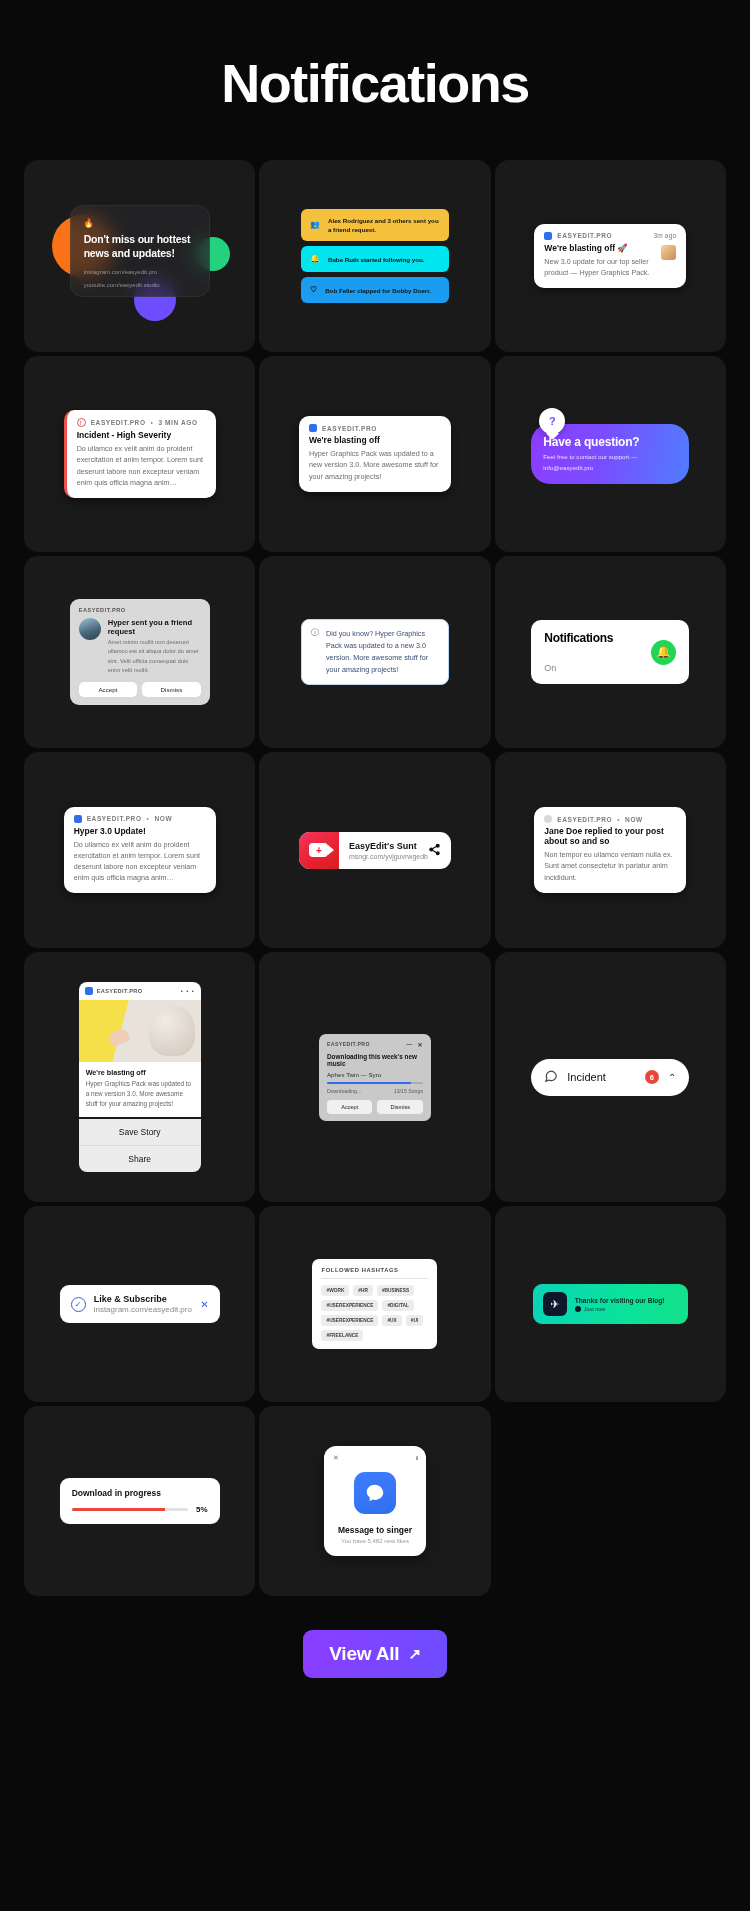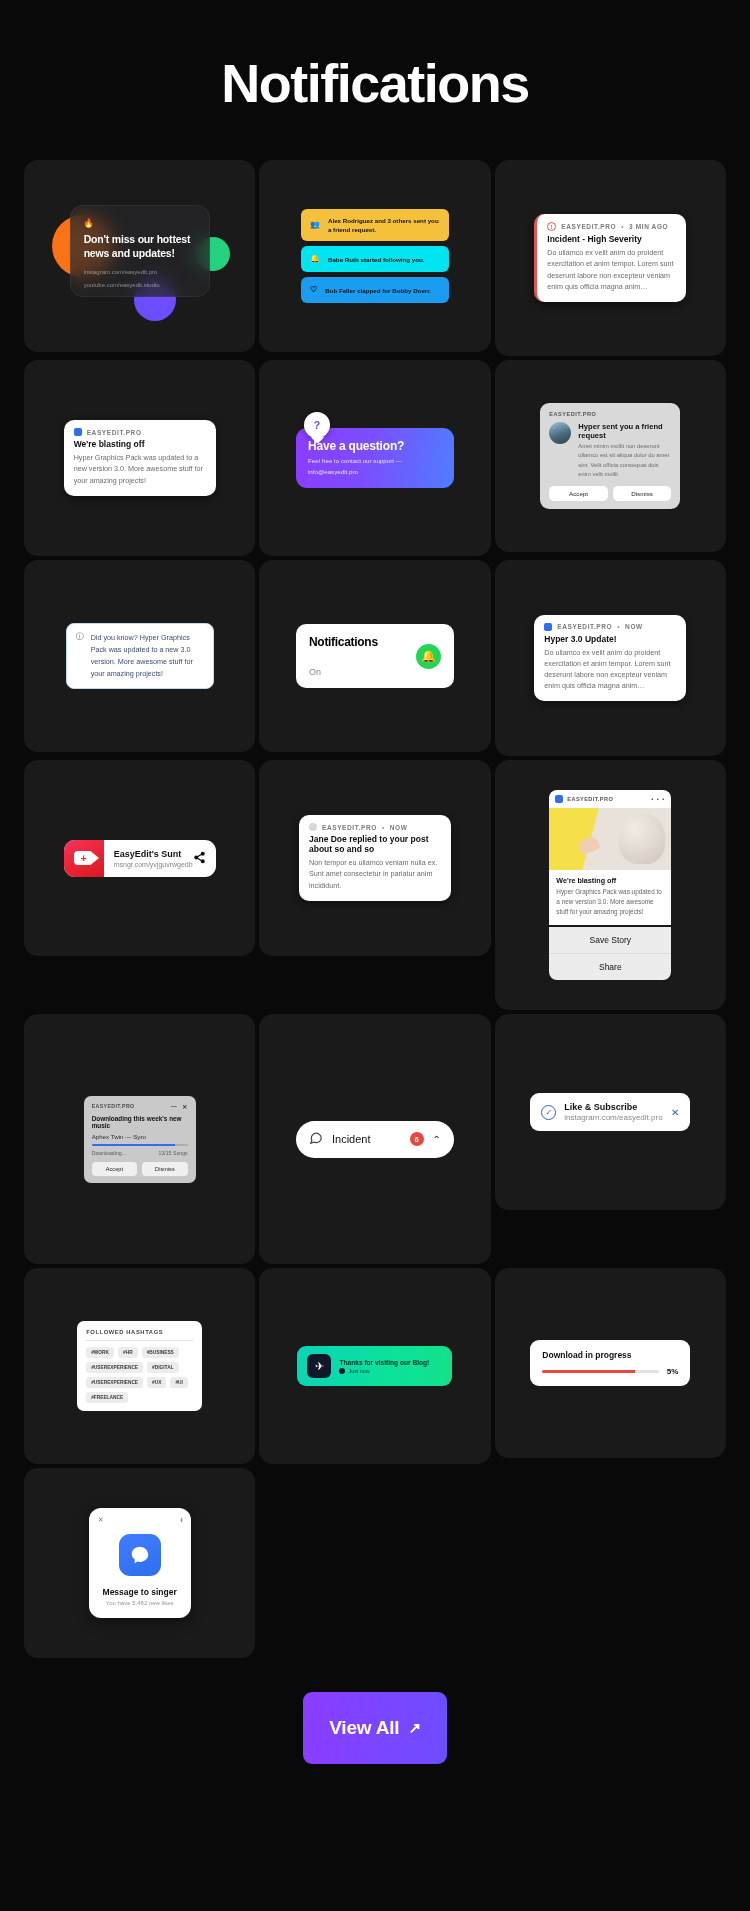--- a/index.html
+++ b/index.html
@@ -106,21 +106,21 @@
   .qwrap { position: relative; width: 158px; }
   .qbubble {
     position: absolute; left: 8px; top: -16px; width: 26px; height: 26px; border-radius: 50%;
     background: #fff; display: flex; align-items: center; justify-content: center;
     color: #6d4dff; font-weight: 700; font-size: 11px; box-shadow: 0 2px 6px rgba(0,0,0,.3); z-index: 2;
   }
   .qbubble:after { content:""; position:absolute; bottom:-4px; left:9px; width:9px; height:9px;
     background:#fff; transform: rotate(45deg); border-radius: 0 0 2px 0; }
   .qcard {
     background: linear-gradient(100deg,#8b3dff 0%,#7b4dff 45%,#4f7dff 100%);
-    border-radius: 11px; padding: 11px 12px; color: #fff;
+    border-radius: 19px; padding: 11px 12px; color: #fff;
   }
   .qcard .h { font-size: 12px; font-weight: 700; letter-spacing: -.2px; }
   .qcard .s { font-size: 6.2px; line-height: 1.7; margin-top: 3px; color: rgba(255,255,255,.82); }
 
   
   .fr { background: #d9d9d9; border-radius: 9px; width: 140px; padding: 8px 9px; }
   .fr .app { font-size: 5.6px; letter-spacing: .5px; color: #555; font-weight: 600; }
   .fr-row { display: flex; gap: 7px; margin-top: 5px; }
   .fr-av { width: 22px; height: 22px; border-radius: 50%; flex: none;
     background: linear-gradient(160deg,#9fc3d8,#4b6b7e 55%,#2c3f4c); }
@@ -253,21 +253,21 @@
     background: linear-gradient(160deg,#3f7dff,#2f6fed);
     display: flex; align-items: center; justify-content: center; color: #fff; font-size: 22px; }
   .remind .t { font-size: 8.5px; font-weight: 700; color: #111; margin-top: 11px; }
   .remind .s { font-size: 6px; color: #9a9a9a; margin-top: 3px; }
 
   
   .footer { display: flex; justify-content: center; padding: 34px 0 40px; }
   .viewall {
     background: linear-gradient(95deg,#8b3dff,#6d4dff);
     color: #fff; font-size: 19px; font-weight: 700; letter-spacing: -.2px;
-    border-radius: 9px; padding: 25px 26px; display: flex; align-items: center; gap: 9px;
+    border-radius: 9px; padding: 13px 26px; display: flex; align-items: center; gap: 9px;
     border: none; cursor: pointer;
   }
   .viewall .ext { font-size: 15px; }
 </style>
 </head>
 <body>
 
 <h1 class="page-title">Notifications</h1>
 
 <div class="grid">
@@ -296,20 +296,36 @@
         <span class="ic">🔔</span>
         <span>Babe Ruth started following you.</span>
       </div>
       <div class="pill blue">
         <span class="ic">♡</span>
         <span>Bob Feller clapped for Bobby Doerr.</span>
       </div>
     </div>
   </div>
 
+  <div class="cell">
+    <div class="notif toast">
+      <div class="notif-head">
+        <span class="app-sq"></span>
+        <span>EASYEDIT.PRO</span>
+        <span class="ago">3m ago</span>
+      </div>
+      <div style="display:flex;gap:7px;align-items:flex-start">
+        <div style="flex:1">
+          <div class="notif-title">We're blasting off 🚀</div>
+          <div class="notif-body">New 3.0 update for our top seller product — Hyper Graphics Pack.</div>
+        </div>
+        <div class="thumb" style="margin-top:5px"></div>
+      </div>
+    </div>
+  </div>
 
   <div class="cell tall">
     <div class="notif incident">
       <div class="notif-head">
         <span class="ring">!</span>
         <span>EASYEDIT.PRO</span>
         <span class="dotsep">•</span>
         <span>3 MIN AGO</span>
       </div>
       <div class="notif-title">Incident - High Severity</div>

